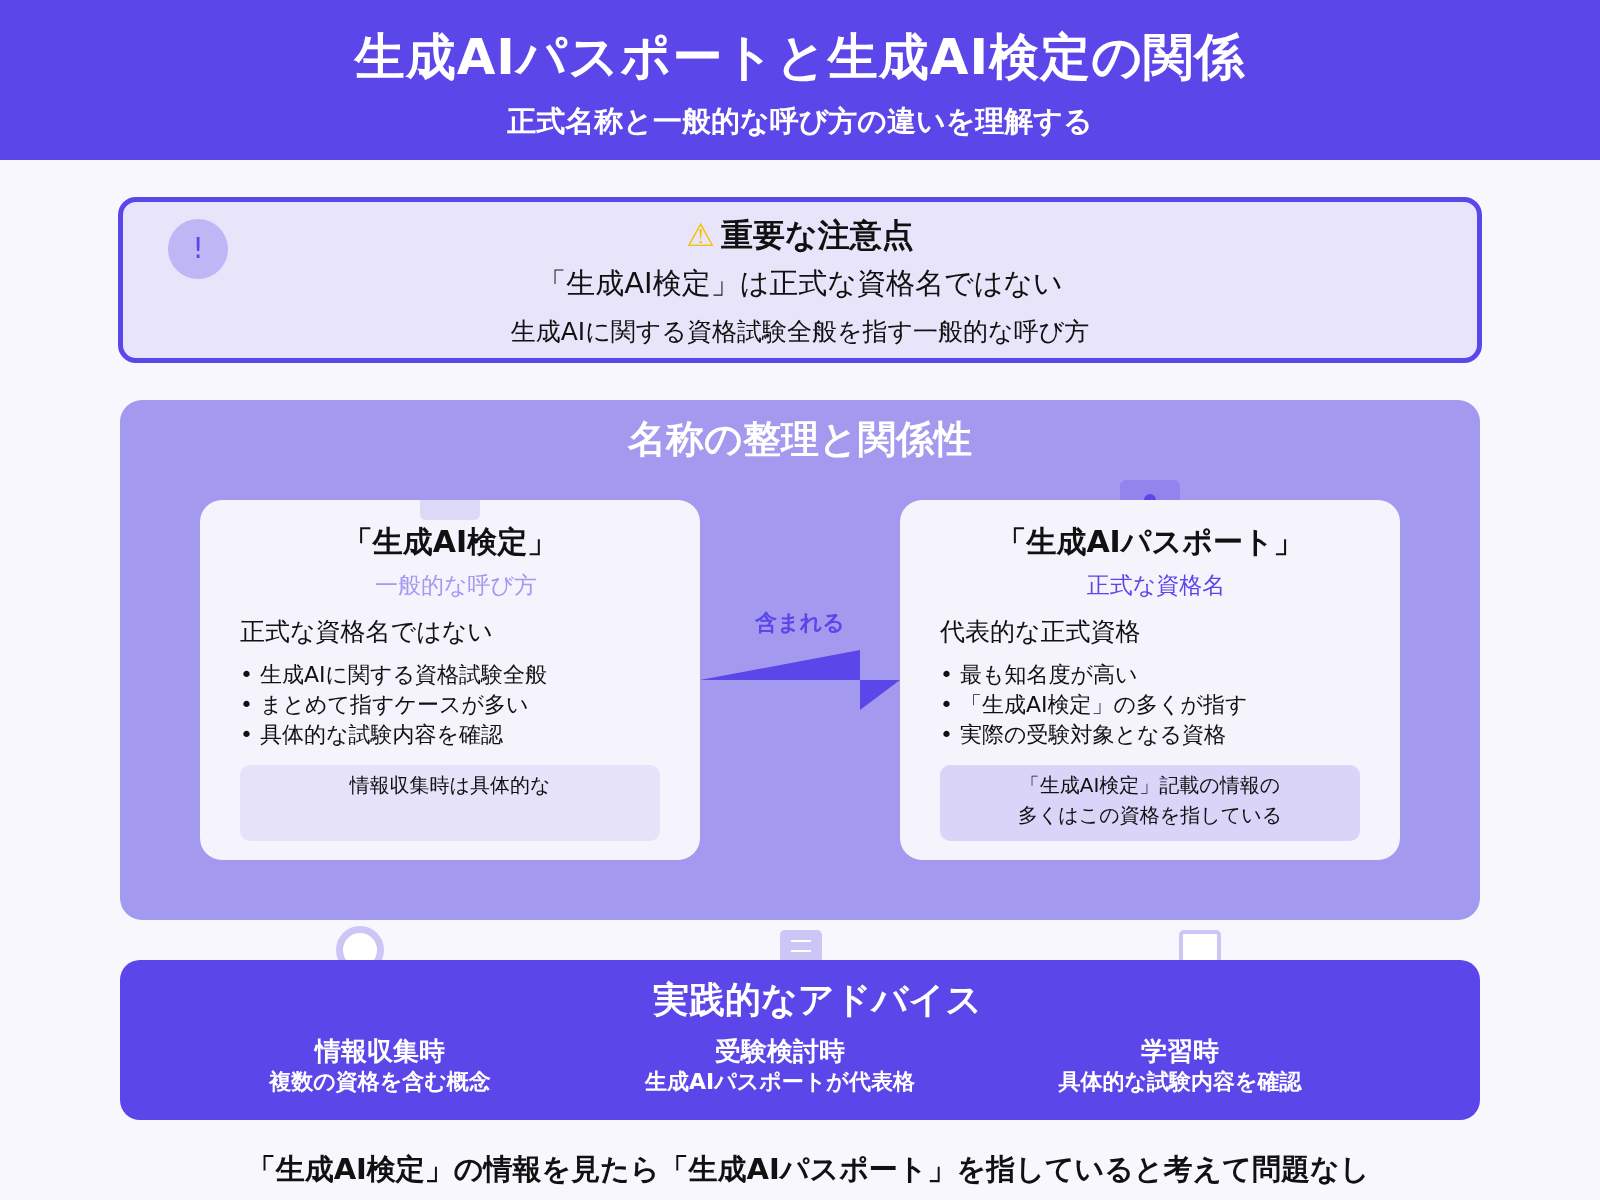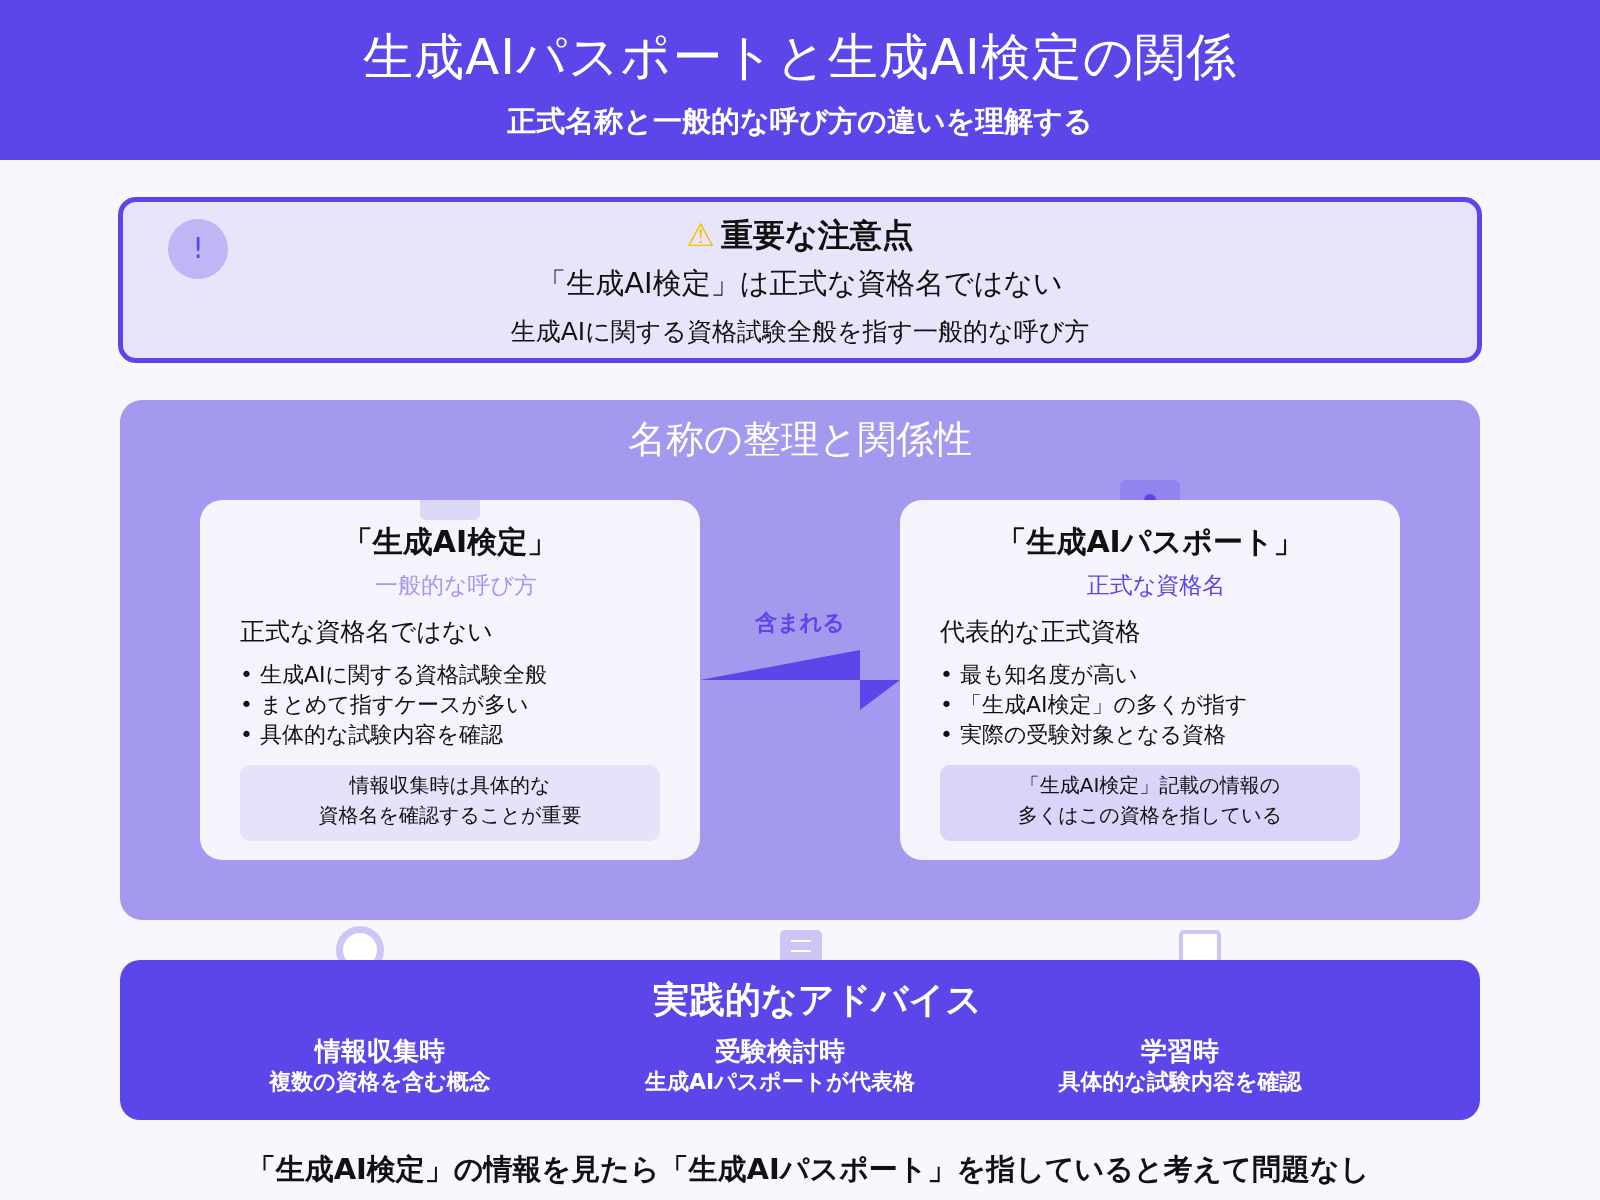--- a/index.html
+++ b/index.html
@@ -9,21 +9,21 @@
     font-family: "DejaVu Sans", "Liberation Sans", sans-serif;
     color: #111;
     position: relative;
   }
   .header {
     position: absolute; left: 0; top: 0; width: 1600px; height: 160px;
     background: #5b46e9; color: #fff; text-align: center;
   }
   .header .title {
     position: absolute; left: 0; right: 0; top: 24px;
-    font-size: 50px; font-weight: normal; letter-spacing: 1px;
+    font-size: 50px; font-weight: bold; letter-spacing: 1px;
   }
   .header .subtitle {
     position: absolute; left: 0; right: 0; top: 102px;
     font-size: 29px; font-weight: bold;
   }
 
   .notice {
     position: absolute; left: 118px; top: 197px; width: 1364px; height: 166px;
     background: #e8e5fb; border: 5px solid #5b46e9; border-radius: 18px;
     text-align: center;
@@ -44,21 +44,21 @@
   .notice .line2 {
     position: absolute; left: 0; right: 0; top: 113px; font-size: 25px; color: #111;
   }
 
   .relation {
     position: absolute; left: 120px; top: 400px; width: 1360px; height: 520px;
     background: #a399ef; border-radius: 22px;
   }
   .relation .sec-title {
     position: absolute; left: 0; right: 0; top: 14px; text-align: center;
-    font-size: 38px; font-weight: normal; color: #fff;
+    font-size: 38px; font-weight: bold; color: #fff;
   }
   .card {
     position: absolute; top: 100px; width: 500px; height: 360px;
     background: #f5f4fd; border-radius: 22px; text-align: center;
   }
   .card.left { left: 80px; }
   .card.right { left: 780px; }
   .card .tab {
     position: absolute; left: 220px; top: 0; width: 60px; height: 20px;
     background: #dcd8f8; border-radius: 0 0 6px 6px;
@@ -162,21 +162,20 @@
     <div class="name">「生成AI検定」</div>
     <div class="kind">一般的な呼び方</div>
     <div class="lead">正式な資格名ではない</div>
     <ul>
       <li>生成AIに関する資格試験全般</li>
       <li>まとめて指すケースが多い</li>
       <li>具体的な試験内容を確認</li>
     </ul>
     <div class="note">
       <div>情報収集時は具体的な</div>
-      <div>資格名を確認することが重要</div>
     </div>
   </div>
 
   <div class="arrow-label">含まれる</div>
   <svg class="arrow" viewBox="0 0 200 60">
     <polygon points="0,30 160,0 160,30" fill="#5b46e9"></polygon>
     <polygon points="160,30 200,30 160,60" fill="#5b46e9"></polygon>
   </svg>
 
   <div class="card-tab-right">

